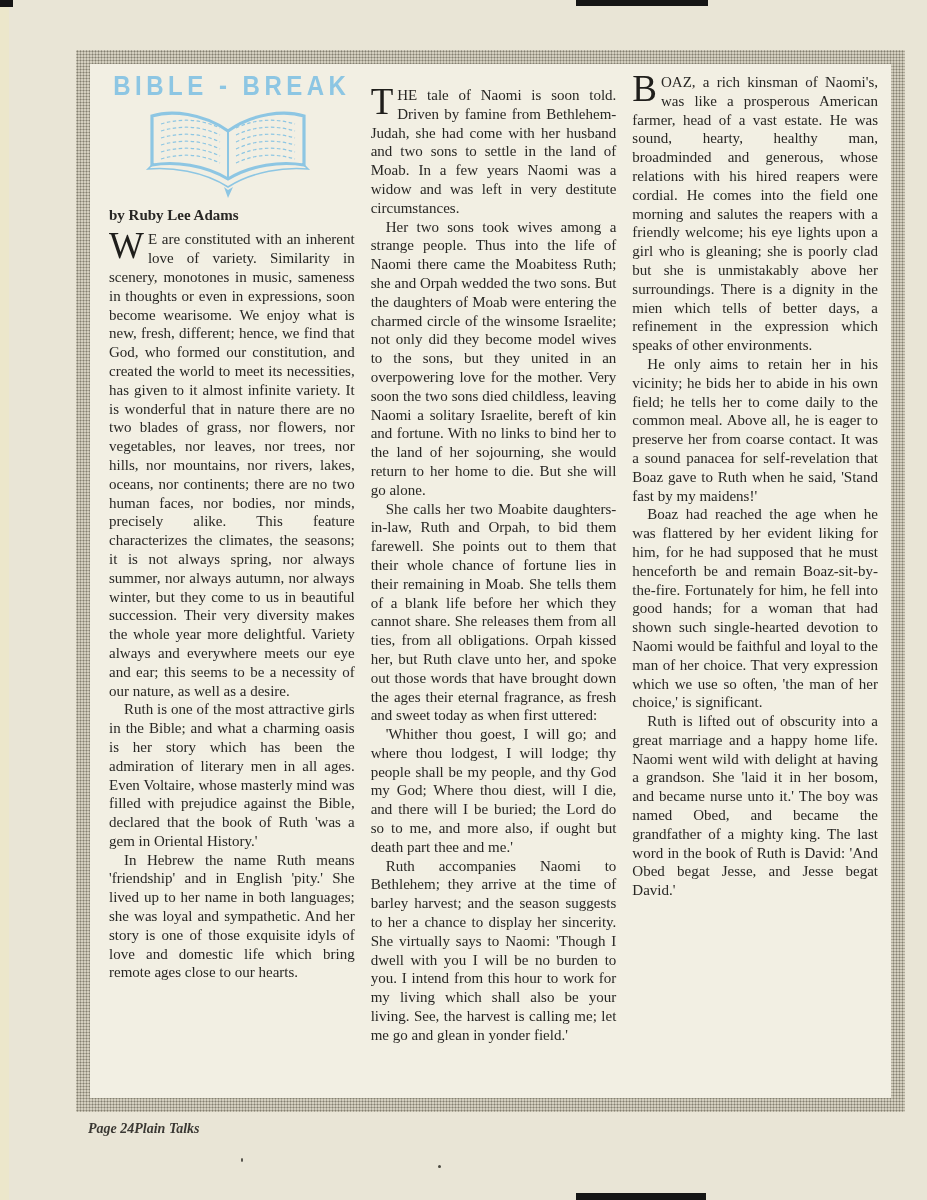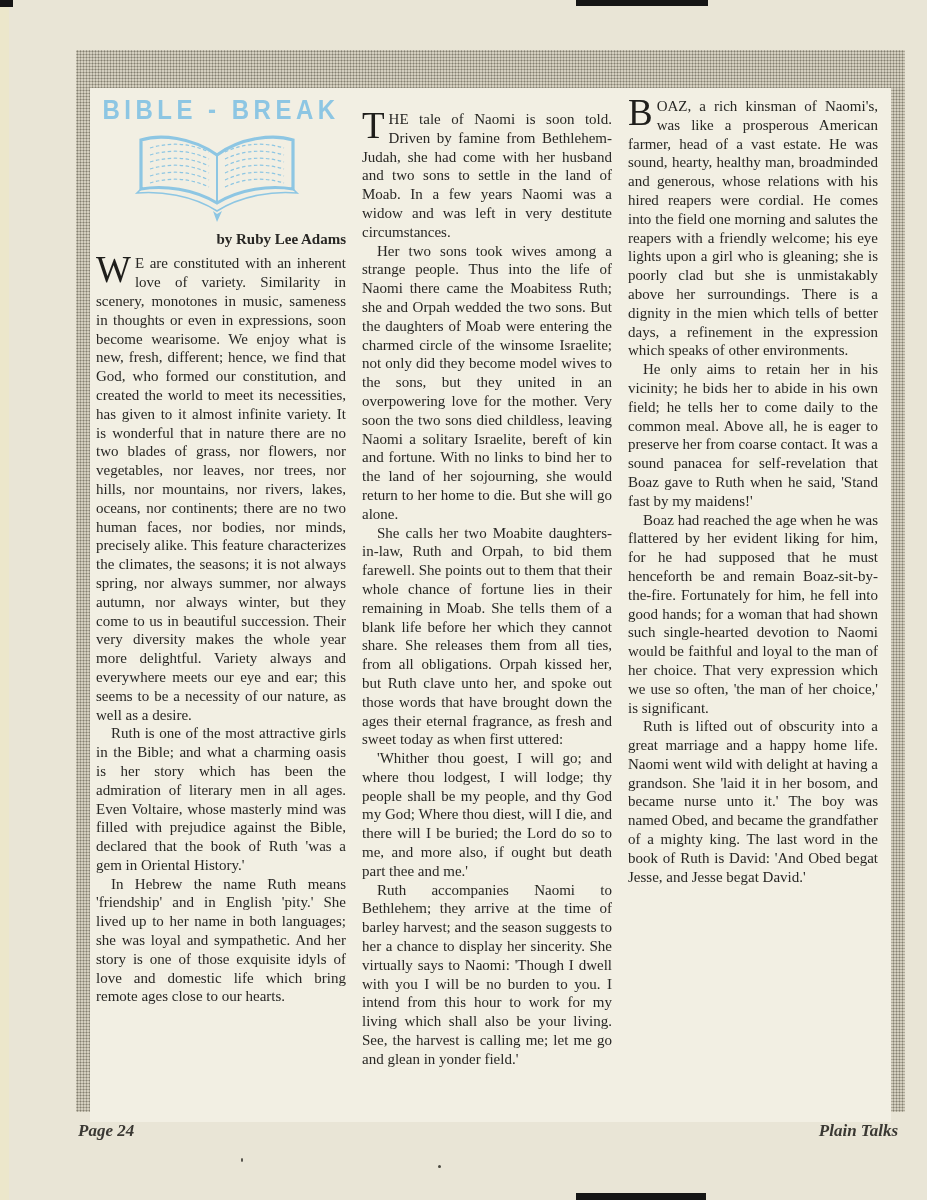--- a/index.html
+++ b/index.html
@@ -19,22 +19,22 @@
   .frame {
     position:absolute; left:76px; top:50px; width:829px; height:1062px;
     box-sizing:border-box; padding:14px;
     background-color:#d4cfbf;
     background-image: radial-gradient(#847f70 0.9px, rgba(0,0,0,0) 1.1px);
     background-size:3px 3px;
   }
   .inner {
     width:100%; height:100%; box-sizing:border-box;
     background:#f2efe3;
-    padding:9px 13px 6px 6px;
-    display:flex; gap:16px; overflow:hidden;margin-top:24px;
+    padding:9px 13px 6px 19px;
+    display:flex; gap:16px; overflow:hidden;
   }
   .col {
     flex:1 1 0; min-width:0;
     font-size:15px; line-height:18.8px;
     text-align:justify;
   }
   .col p { margin:0; text-indent:15px; }
   .col p.noindent { text-indent:0; }
   .col p.gap-above { margin-top:13px; }
   .dc {
@@ -44,25 +44,25 @@
   .masthead { text-align:center; margin:2px 0 6px 0; }
   .title {
     display:inline-block;
     font-family:"Liberation Sans", sans-serif;
     font-weight:bold; font-size:24px; letter-spacing:4.5px;
     color:#8dc6e3; white-space:nowrap;
     transform:scaleY(1.18); transform-origin:top center;
     margin-bottom:2px;
   }
   .bookwrap { margin:6px 0 2px 0; }
-  .byline { font-weight:bold; font-size:15px; text-indent:0 !important; text-align:right; margin-bottom:5px !important; }
+  .byline { font-weight:bold; font-size:15px; text-indent:0 !important; text-align:left; margin-bottom:5px !important; }
   .footer {
-    position:absolute; left:78px; top:1121px; width:820px;
-    display:flex; justify-content:space-between;
-    font-weight:bold; font-style:italic; font-size:17px; color:#3a3833;
+    position:absolute; left:88px; top:1121px; width:820px;
+    display:flex; justify-content:flex-start;
+    font-weight:bold; font-style:italic; font-size:14px; color:#3a3833;
   }
   .speck { position:absolute; background:#4a4840; border-radius:50%; }
 </style>
 </head>
 <body>
 
 <div class="page">
 
   <div class="left-strip"></div>
   <div class="mark mark-top-left"></div>

